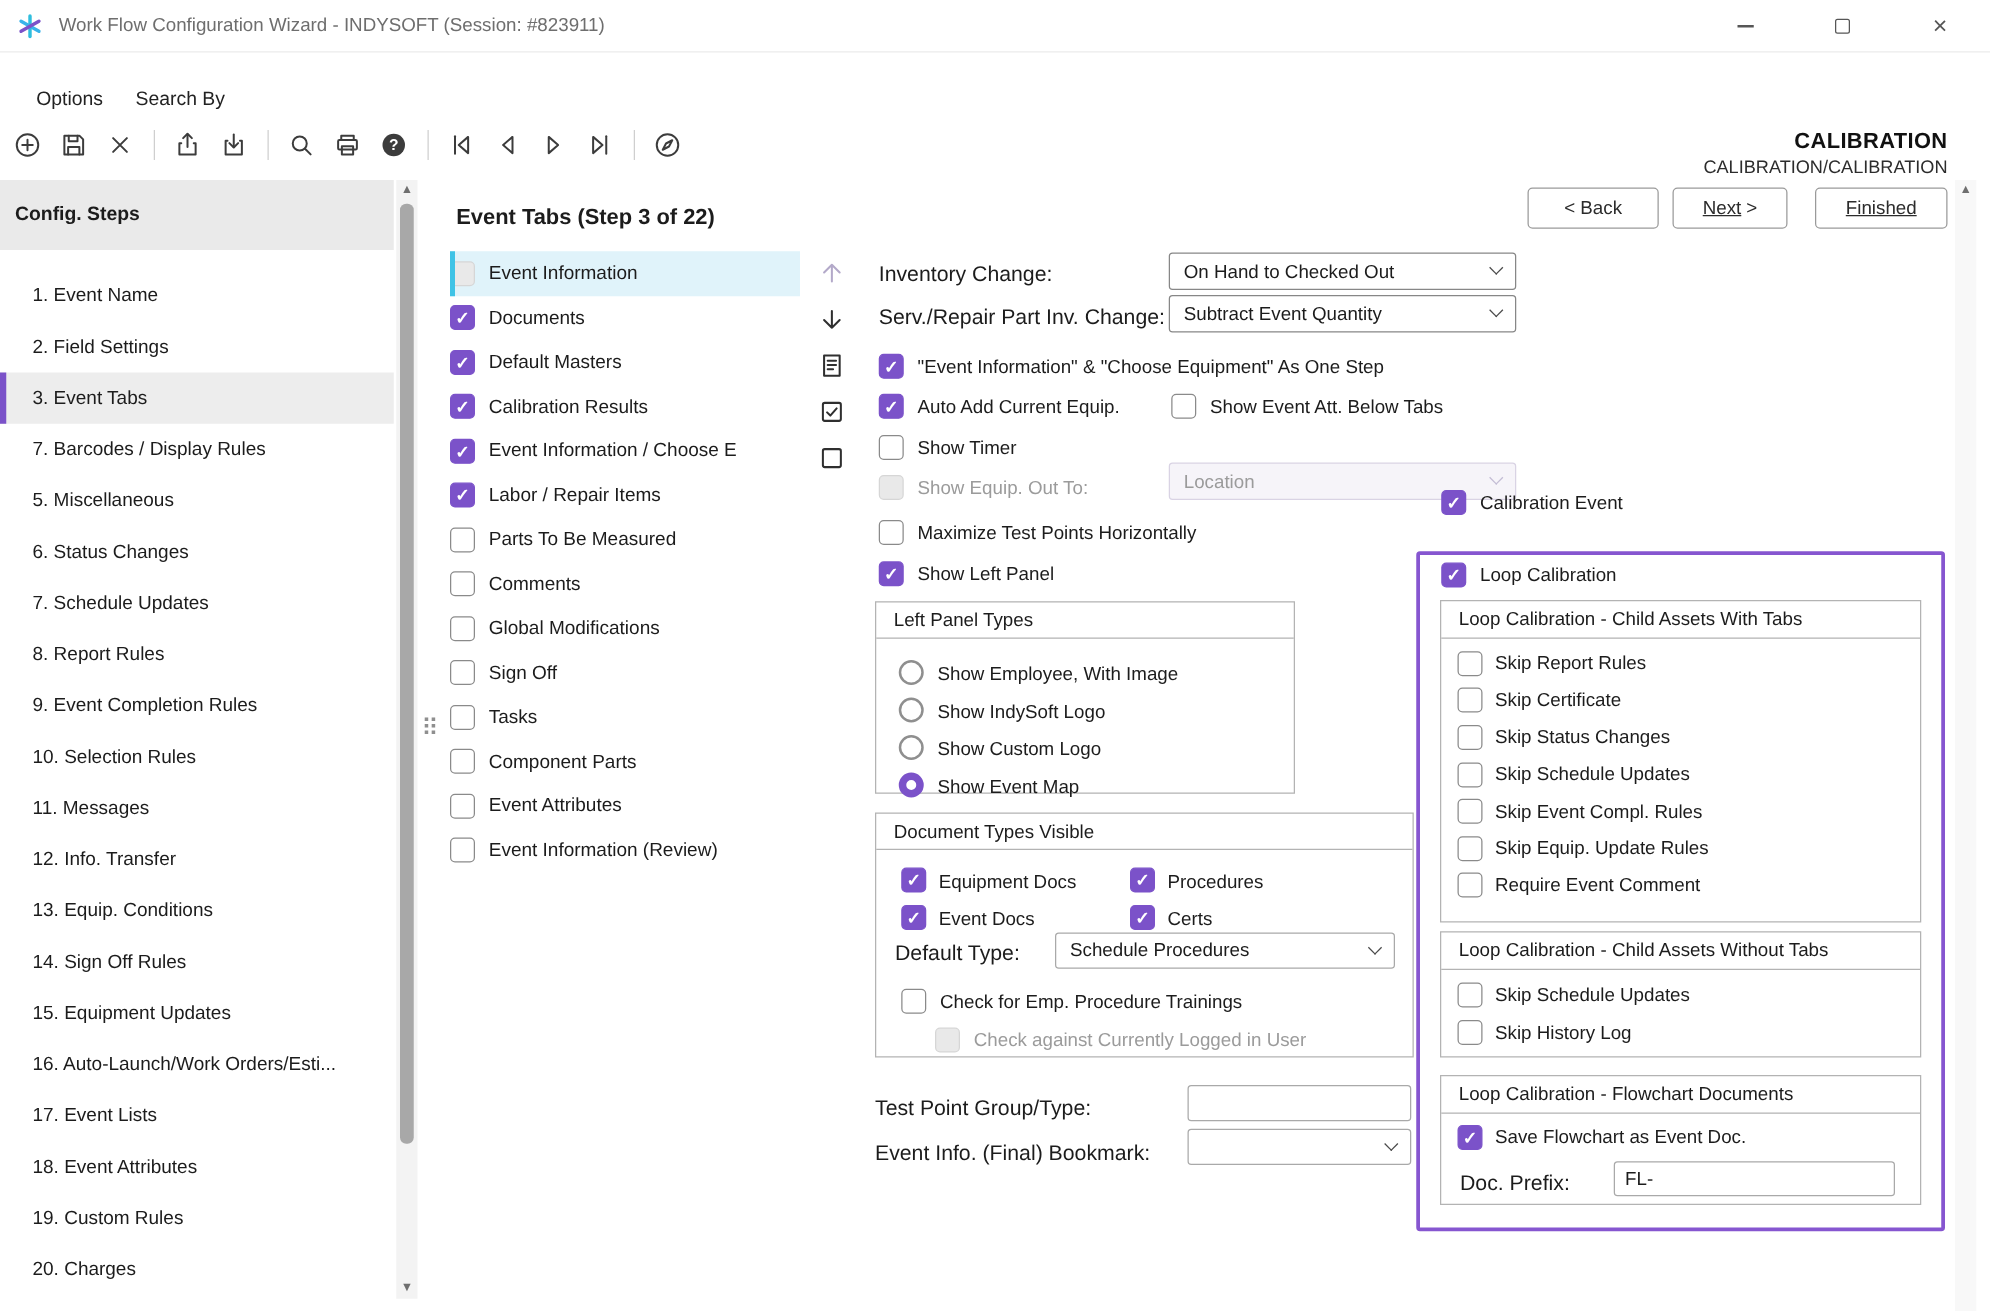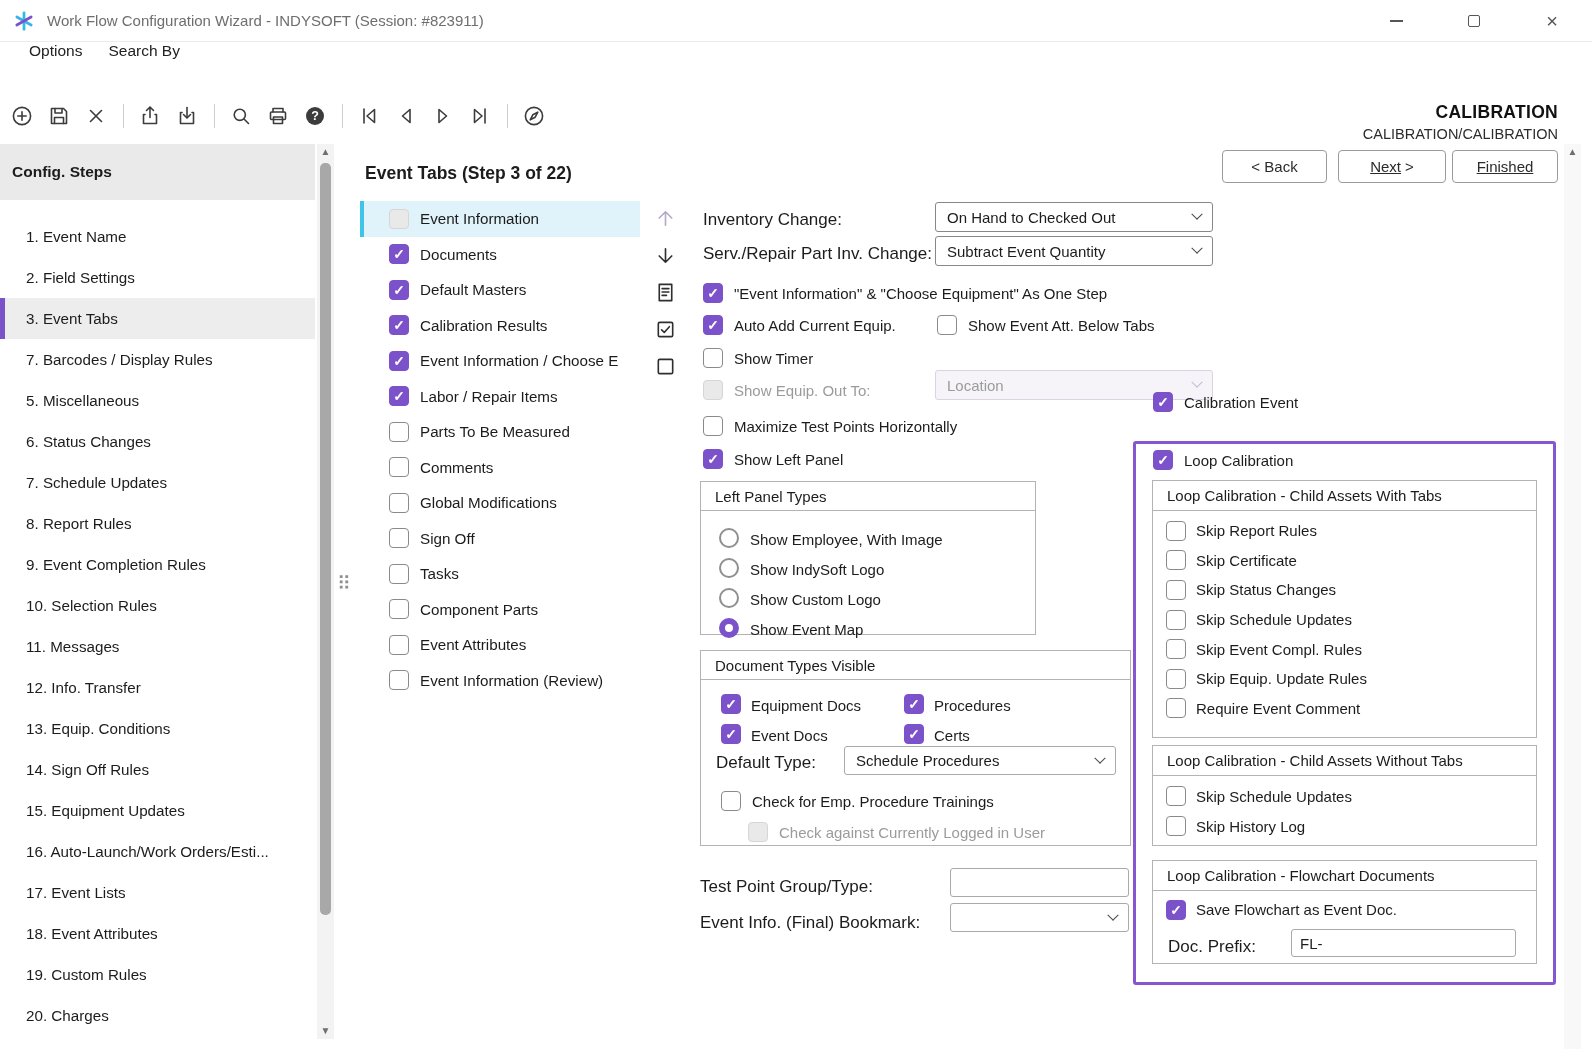--- a/index.html
+++ b/index.html
@@ -10,21 +10,21 @@
   .titlebar{position:absolute;left:0;top:0;width:1592px;height:42px;background:#fff;border-bottom:1px solid #ececec;display:flex;align-items:center}
   .app-icon{margin-left:13px;width:24px;height:24px;display:flex;align-items:center}
   .app-icon svg{width:22px;height:22px}
   .title-text{margin-left:10px;font-size:15px;color:#6e6e6e}
   .win-controls{position:absolute;right:18px;top:0;height:42px;display:flex;align-items:center;gap:34px}
   .win-btn{width:44px;height:36px;display:flex;align-items:center;justify-content:center;color:#565656;font-size:20px;cursor:default}
   .min-glyph{width:13px;height:2px;background:#565656}
   .max-glyph{width:12px;height:12px;border:1.4px solid #565656;border-radius:2px}
 
   
-  .menubar{position:absolute;left:0;top:42px;width:1592px;height:47px;display:flex;align-items:flex-start;padding-left:16px}
+  .menubar{position:absolute;left:0;top:42px;width:1592px;height:47px;display:flex;align-items:flex-end;padding-left:16px}
   .menu-item{padding:0 13px;font-size:15.5px;color:#222}
   .toolbar{position:absolute;left:0;top:89px;width:1280px;height:53px;display:flex;align-items:center;padding-left:4px}
   .tb-btn{width:36px;height:36px;display:flex;align-items:center;justify-content:center;margin-right:1px}
   .tb-btn svg{width:24px;height:24px;stroke:#3c3c3c;fill:none;stroke-width:1.6;stroke-linecap:round;stroke-linejoin:round}
   .tb-sep{width:1px;height:24px;background:#cfcfcf;margin:0 8px}
 
   
   .ctx-title{position:absolute;top:102px;right:34px;font-size:17.5px;font-weight:bold;color:#111;letter-spacing:.3px}
   .ctx-sub{position:absolute;top:126px;right:34px;font-size:14.5px;color:#2c2c2c}
   .nav-btn{position:absolute;top:150px;height:33px;width:105px;background:#fff;border:1px solid #9a9a9a;border-radius:4px;font-family:"Liberation Sans",sans-serif;font-size:15px;color:#2b2b2b;display:flex;align-items:center;justify-content:center;gap:4px}
@@ -37,21 +37,21 @@
   .side-item.selected{background:#ededed;border-left-color:#7b52c9}
 
   .v-scroll{position:absolute;background:#f3f3f3;display:flex;flex-direction:column;align-items:center}
   .scroll-arrow{font-size:10px;color:#6f6f6f;line-height:16px;height:16px}
   .scroll-thumb{width:11px;background:#a8a8a8;border-radius:5px}
   .drag-handle{position:absolute;left:337px;top:574px;color:#8f8f8f;font-size:19px;line-height:19px}
 
   
   .main-title{position:absolute;left:365px;top:163px;font-size:17.5px;font-weight:bold}
   .tab-list{position:absolute;left:360px;top:201px;width:280px}
-  .tab-item{position:relative;height:35.5px;display:flex;align-items:center;gap:11px;padding-left:29px;font-size:15.2px}
+  .tab-item{position:relative;height:35.5px;display:flex;align-items:center;gap:11px;padding-left:0;font-size:15.2px}
   .tab-item.highlighted{background:#e0f3fa}
   .tab-item.highlighted::before{content:"";position:absolute;left:0;top:0;bottom:0;width:4px;background:#3fc3e6}
 
   .cb{width:20px;height:20px;border:1.5px solid #8a8a8a;border-radius:4px;background:#fff;flex:0 0 auto;display:inline-flex;align-items:center;justify-content:center}
   .cb.checked{background:#7b52c9;border-color:#7b52c9}
   .cb.checked::after{content:"✓";color:#fff;font-size:14px;font-weight:bold;line-height:1}
   .cb.dim{background:#e9e9e9;border-color:#d6d6d6}
 
   .mini-col{position:absolute;left:650px;top:203px;display:flex;flex-direction:column;gap:7px}
   .mini-btn{width:30px;height:30px;display:flex;align-items:center;justify-content:center}
@@ -202,21 +202,21 @@
         <path d="M15.8 8.2l-2.6 5-5 2.6 2.6-5z"></path>
       </svg>
     </span>
 </div>
 
 <div class="ctx-title">CALIBRATION</div>
 <div class="ctx-sub">CALIBRATION/CALIBRATION</div>
 <button class="nav-btn" style="left:1222px">
     <span>&lt; Back</span>
   </button>
-<button class="nav-btn" style="left:1338px;width:108px">
+<button class="nav-btn" style="left:1338px;width:92px">
     <span class="u">Next</span>
     <span>&gt;</span>
   </button>
 <button class="nav-btn" style="left:1452px;width:106px">
     <span class="u">Finished</span>
   </button>
 
 <div class="sidebar-header">
     <span>Config. Steps</span>
   </div>

